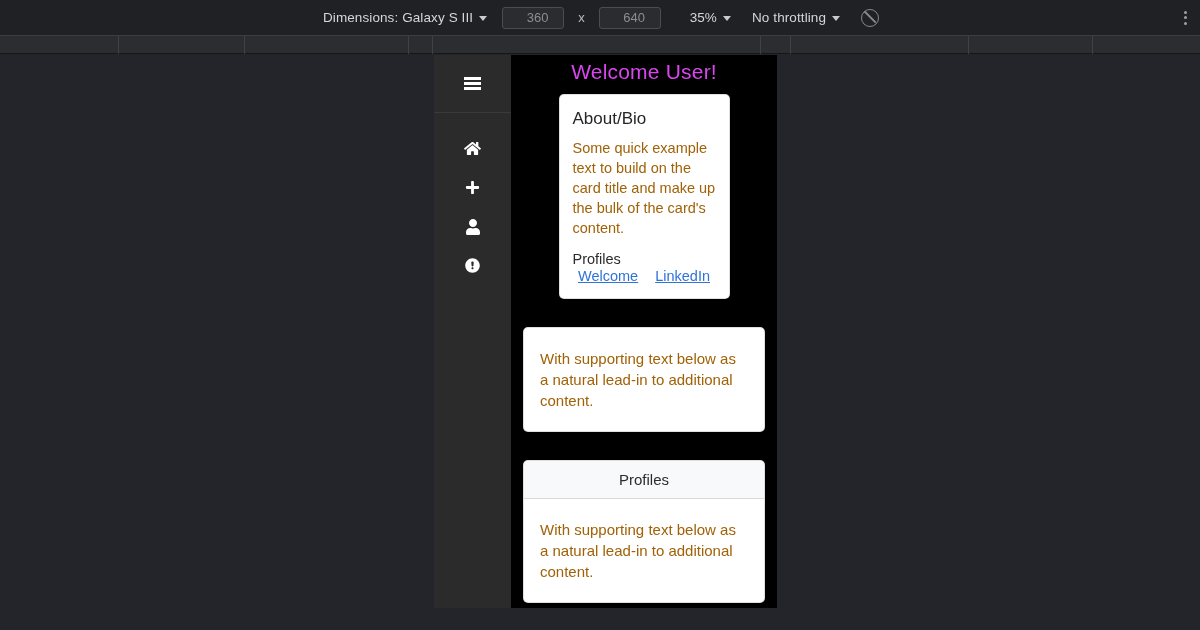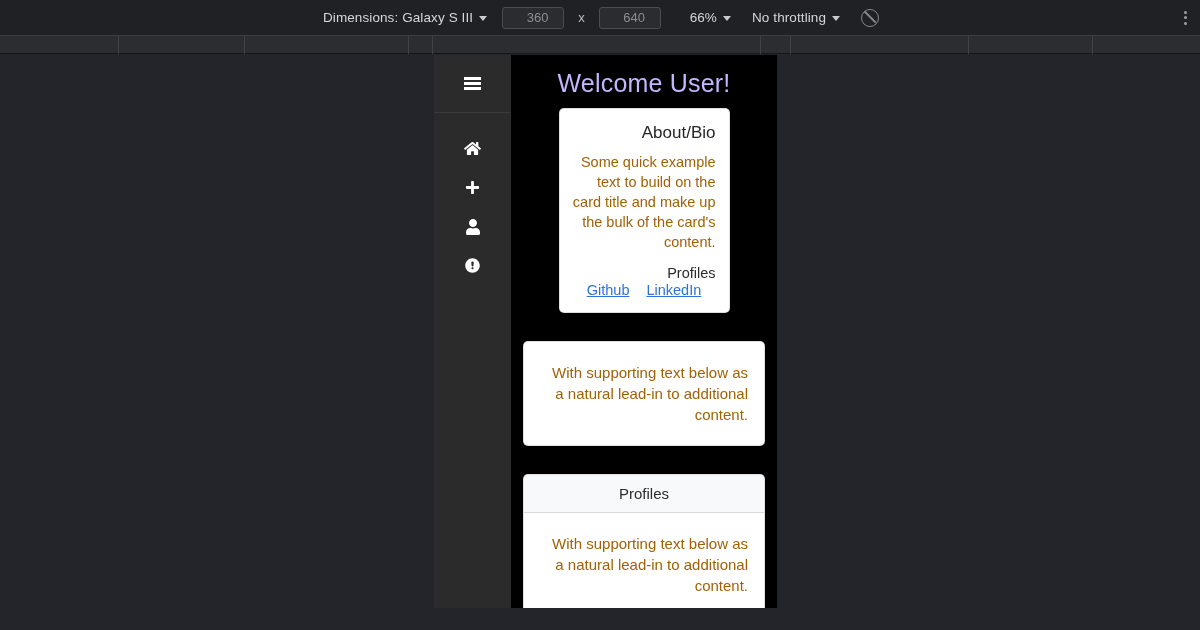--- a/index.html
+++ b/index.html
@@ -214,46 +214,46 @@
   
   .page-main {
     flex: 1;
     height: 100%;
     background: #000000;
     padding: 0 12px;
     overflow: hidden;
   }
 
   .page-title {
-    color: #c4b5fd;
-    font-size: 25px;
+    color: #d946ef;
+    font-size: 21px;
     font-weight: 400;
     text-align: center;
-    margin-top: 14px;
+    margin-top: 5px;
     margin-bottom: 10px;
     letter-spacing: 0.2px;
   }
 
   .card {
     background: #ffffff;
     border: 1px solid rgba(0,0,0,.125);
     border-radius: 5px;
     margin-bottom: 28px;
     overflow: hidden;
   }
 
   .card-narrow {
     width: 171px;
     margin-left: auto;
     margin-right: auto;
   }
 
   .card-body {
     padding: 14px 13px 14px 13px;
-    text-align: right;
+    text-align: left;
   }
 
   .card-title {
     font-size: 17px;
     font-weight: 400;
     color: #262626;
     margin-bottom: 9px;
     line-height: 1.2;
   }
 
@@ -312,21 +312,21 @@
         <span class="caret"></span>
       </div>
 
       <input class="dim-input" value="360" style="">
 
       <span class="dim-x">x</span>
 
       <input class="dim-input" value="640" style="">
 
       <div class="tb-select" style="margin-left:14px">
-        <span class="tb-text">66%</span>
+        <span class="tb-text">35%</span>
         <span class="caret"></span>
       </div>
 
       <div class="tb-select" style="margin-left:4px">
         <span class="tb-text">No throttling</span>
         <span class="caret"></span>
       </div>
 
       <div class="no-cache-icon"></div>
     </div>
@@ -401,21 +401,21 @@
       <main class="page-main">
 
         <h1 class="page-title">Welcome User!</h1>
 
         <section class="card card-narrow">
           <div class="card-body">
             <div class="card-title">About/Bio</div>
             <p class="card-text">Some quick example text to build on the card title and make up the bulk of the card's content.</p>
             <div class="profiles-label">Profiles</div>
             <div class="profile-links">
-              <a>Github</a>
+              <a>Welcome</a>
               <a>LinkedIn</a>
             </div>
           </div>
         </section>
 
         <section class="card card-wide">
           <div class="card-body">
             <p class="card-text">With supporting text below as a natural lead-in to additional content.</p>
           </div>
         </section>

